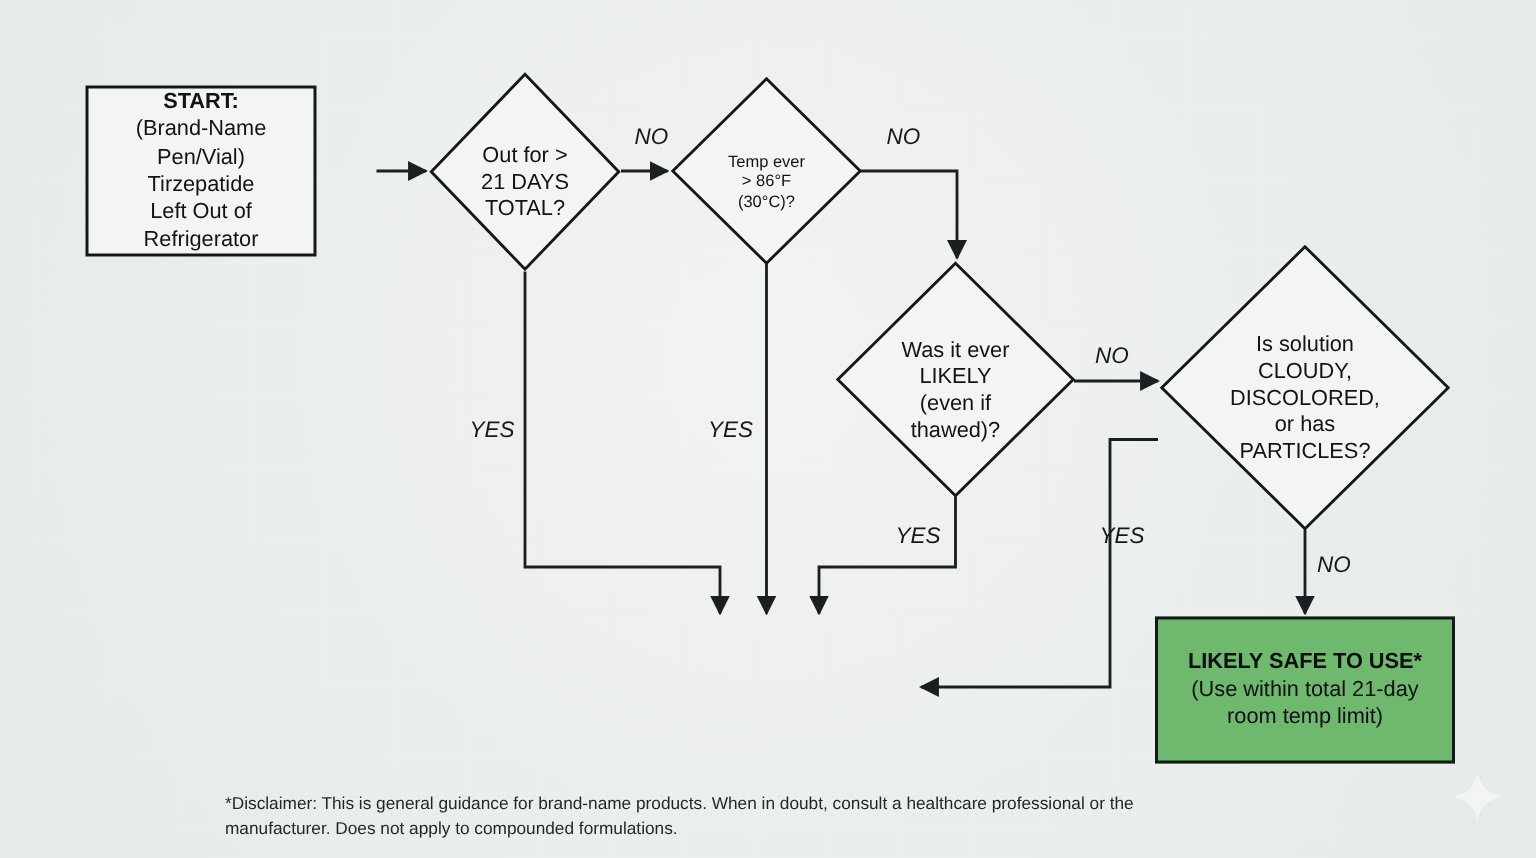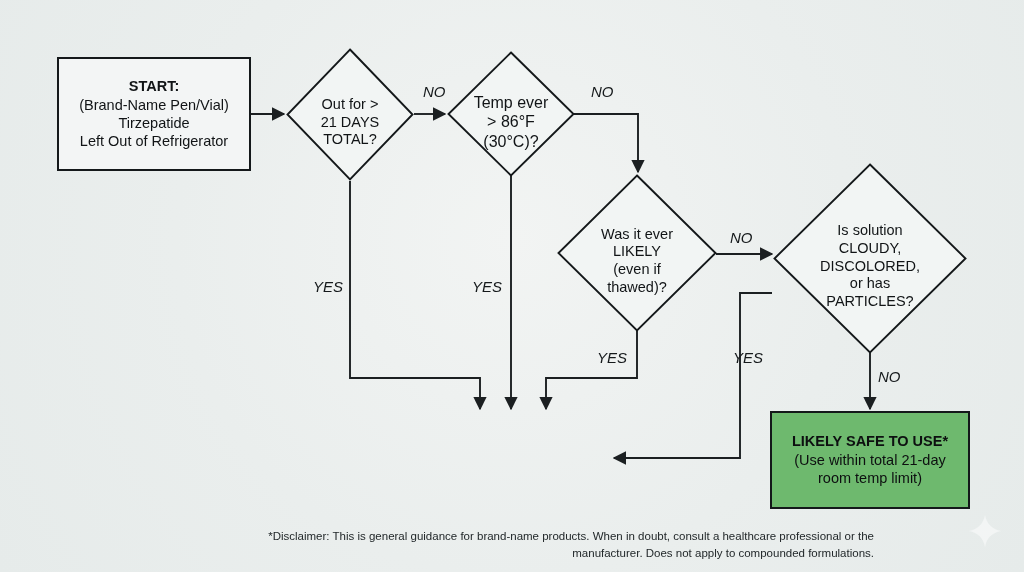--- a/index.html
+++ b/index.html
@@ -102,21 +102,21 @@
     font-style: italic;
   }
 
   
   #disclaimer {
     position: absolute;
     z-index: 3;
     left: 150px;
     top: 528px;
     width: 724px;
-    text-align: right;
+    text-align: left;
     font-size: 11.5px;
     line-height: 1.45;
     color: #22282a;
   }
 
   
   #watermark {
     position: absolute;
     z-index: 3;
     left: 966px;
@@ -161,41 +161,41 @@
 
   <span class="edge-label" style="left:423px; top:83px;">NO</span>
   <span class="edge-label" style="left:313px; top:278px;">YES</span>
   <span class="edge-label" style="left:591px; top:83px;">NO</span>
   <span class="edge-label" style="left:472px; top:278px;">YES</span>
   <span class="edge-label" style="left:730px; top:229px;">NO</span>
   <span class="edge-label" style="left:597px; top:349px;">YES</span>
   <span class="edge-label" style="left:733px; top:349px;">YES</span>
   <span class="edge-label" style="left:878px; top:368px;">NO</span>
 
-  <div class="node box" style="left:57px; top:57px; width:194px; height:114px; font-size:14.5px;">
+  <div class="node box" style="left:57px; top:57px; width:154px; height:114px; font-size:14.5px;">
     <div class="box-inner">
       <div class="ttl">START:</div>
       <div>(Brand-Name Pen/Vial)</div>
       <div>Tirzepatide</div>
       <div>Left Out of Refrigerator</div>
     </div>
   </div>
 
   <div class="node diamond" style="left:286px; top:48px; width:128px; height:133px; font-size:14.5px;">
     <svg class="dshape" viewBox="0 0 128 133" preserveAspectRatio="none">
       <polygon points="64,1.5 126.5,66.5 64,131.5 1.5,66.5" fill="#f2f5f4" stroke="#14181a" stroke-width="1.9"></polygon>
     </svg>
     <div class="dlabel">
       <div>Out for &gt;</div>
       <div>21 DAYS</div>
       <div>TOTAL?</div>
     </div>
   </div>
 
-  <div class="node diamond" style="left:447px; top:51px; width:128px; height:126px; font-size:16px;">
+  <div class="node diamond" style="left:447px; top:51px; width:128px; height:126px; font-size:11px;">
     <svg class="dshape" viewBox="0 0 128 126" preserveAspectRatio="none">
       <polygon points="64,1.5 126.5,63 64,124.5 1.5,63" fill="#f2f5f4" stroke="#14181a" stroke-width="1.9"></polygon>
     </svg>
     <div class="dlabel">
       <div>Temp ever</div>
       <div>&gt; 86°F</div>
       <div>(30°C)?</div>
     </div>
   </div>
 

